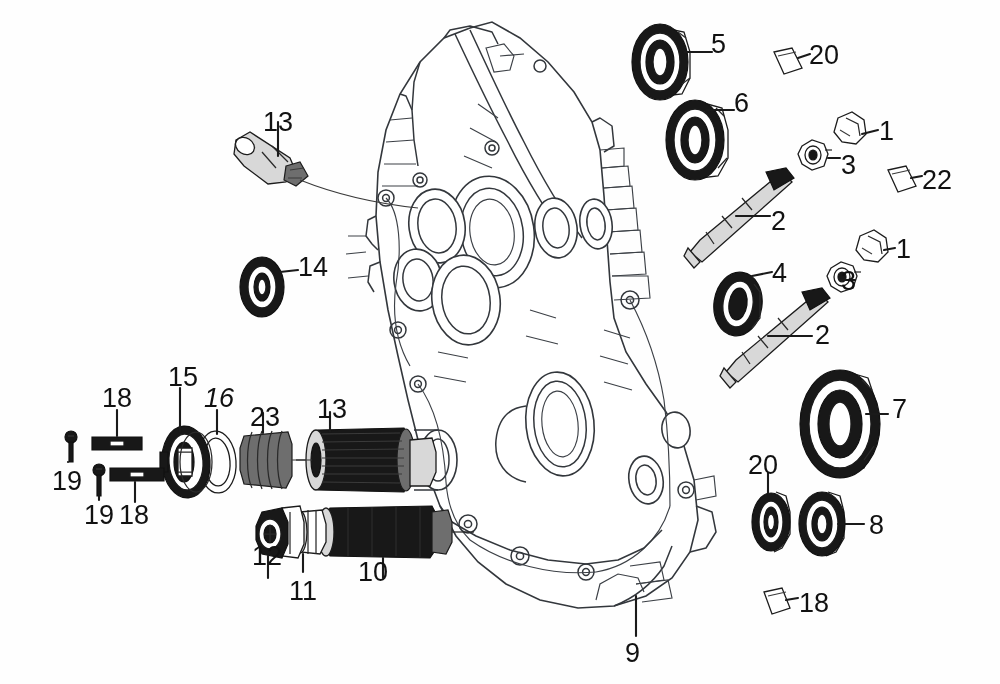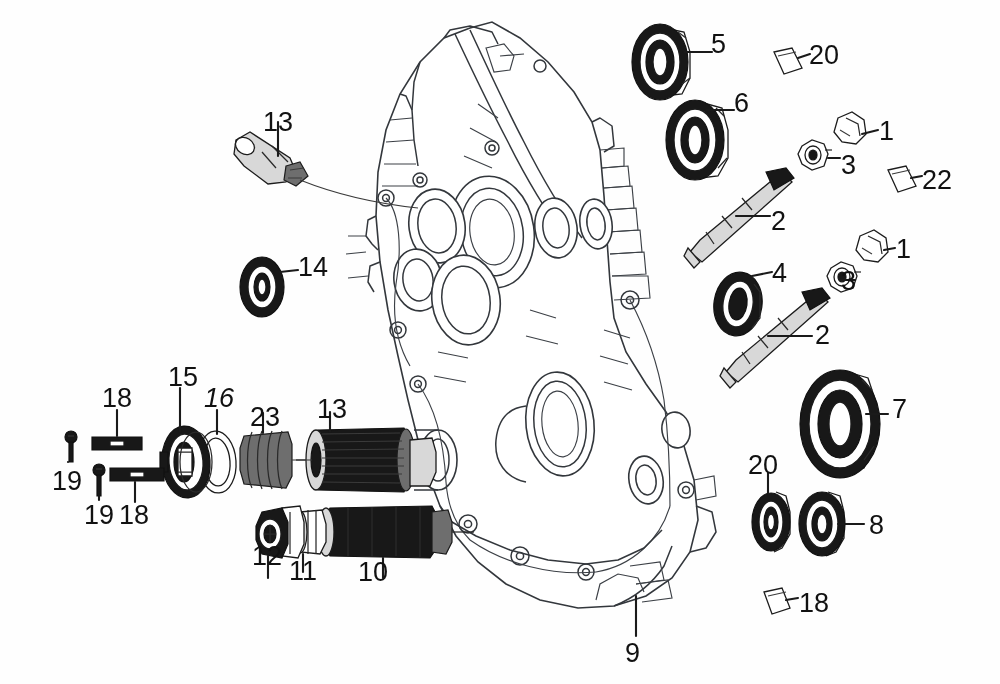--- a/index.html
+++ b/index.html
@@ -413,18 +413,18 @@
   <div class="callout" style="left:204px;top:385px;font-style:italic;">16</div>
   <div class="callout" style="left:250px;top:404px;">23</div>
   <div class="callout" style="left:892px;top:396px;">7</div>
   <div class="callout" style="left:317px;top:396px;">13</div>
   <div class="callout" style="left:52px;top:468px;">19</div>
   <div class="callout" style="left:748px;top:452px;">20</div>
   <div class="callout" style="left:869px;top:512px;">8</div>
   <div class="callout" style="left:84px;top:502px;">19</div>
   <div class="callout" style="left:119px;top:502px;">18</div>
   <div class="callout" style="left:252px;top:543px;">12</div>
-  <div class="callout" style="left:289px;top:558px;">11</div>
+  <div class="callout" style="left:289px;top:578px;">11</div>
   <div class="callout" style="left:358px;top:559px;">10</div>
   <div class="callout" style="left:799px;top:590px;">18</div>
   <div class="callout" style="left:625px;top:640px;">9</div>
 
 </div>
 
 </body></html>

